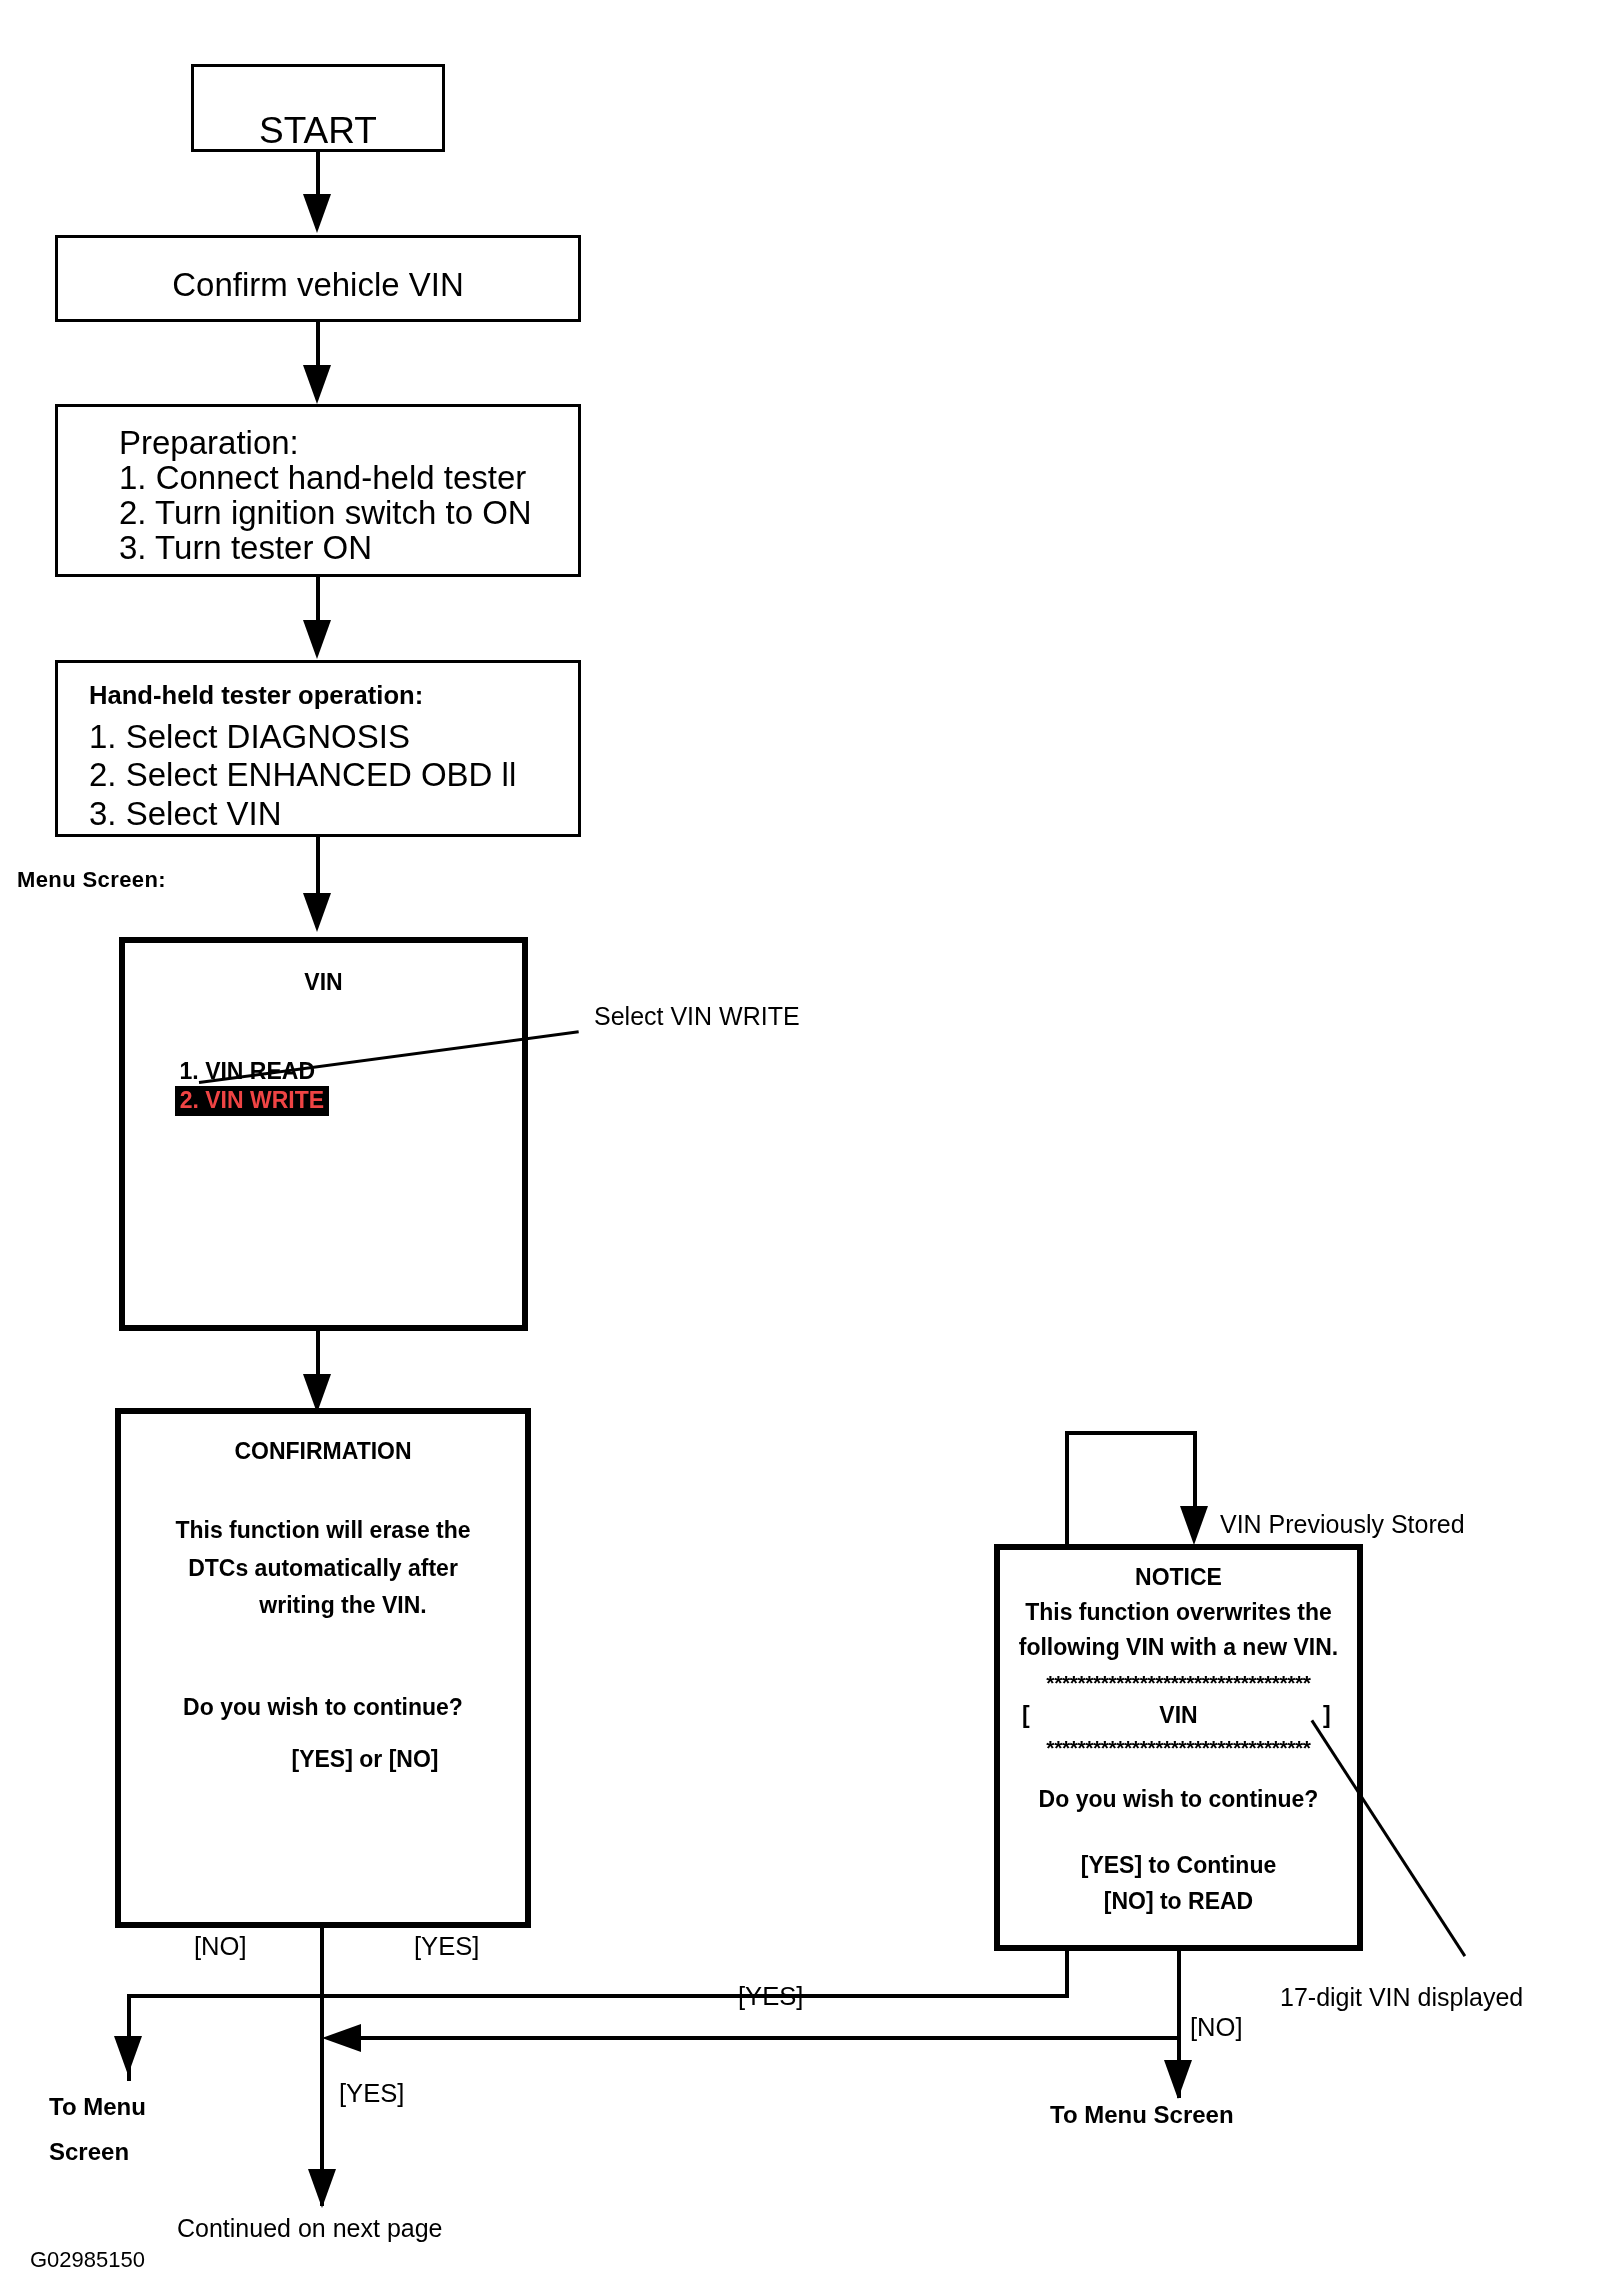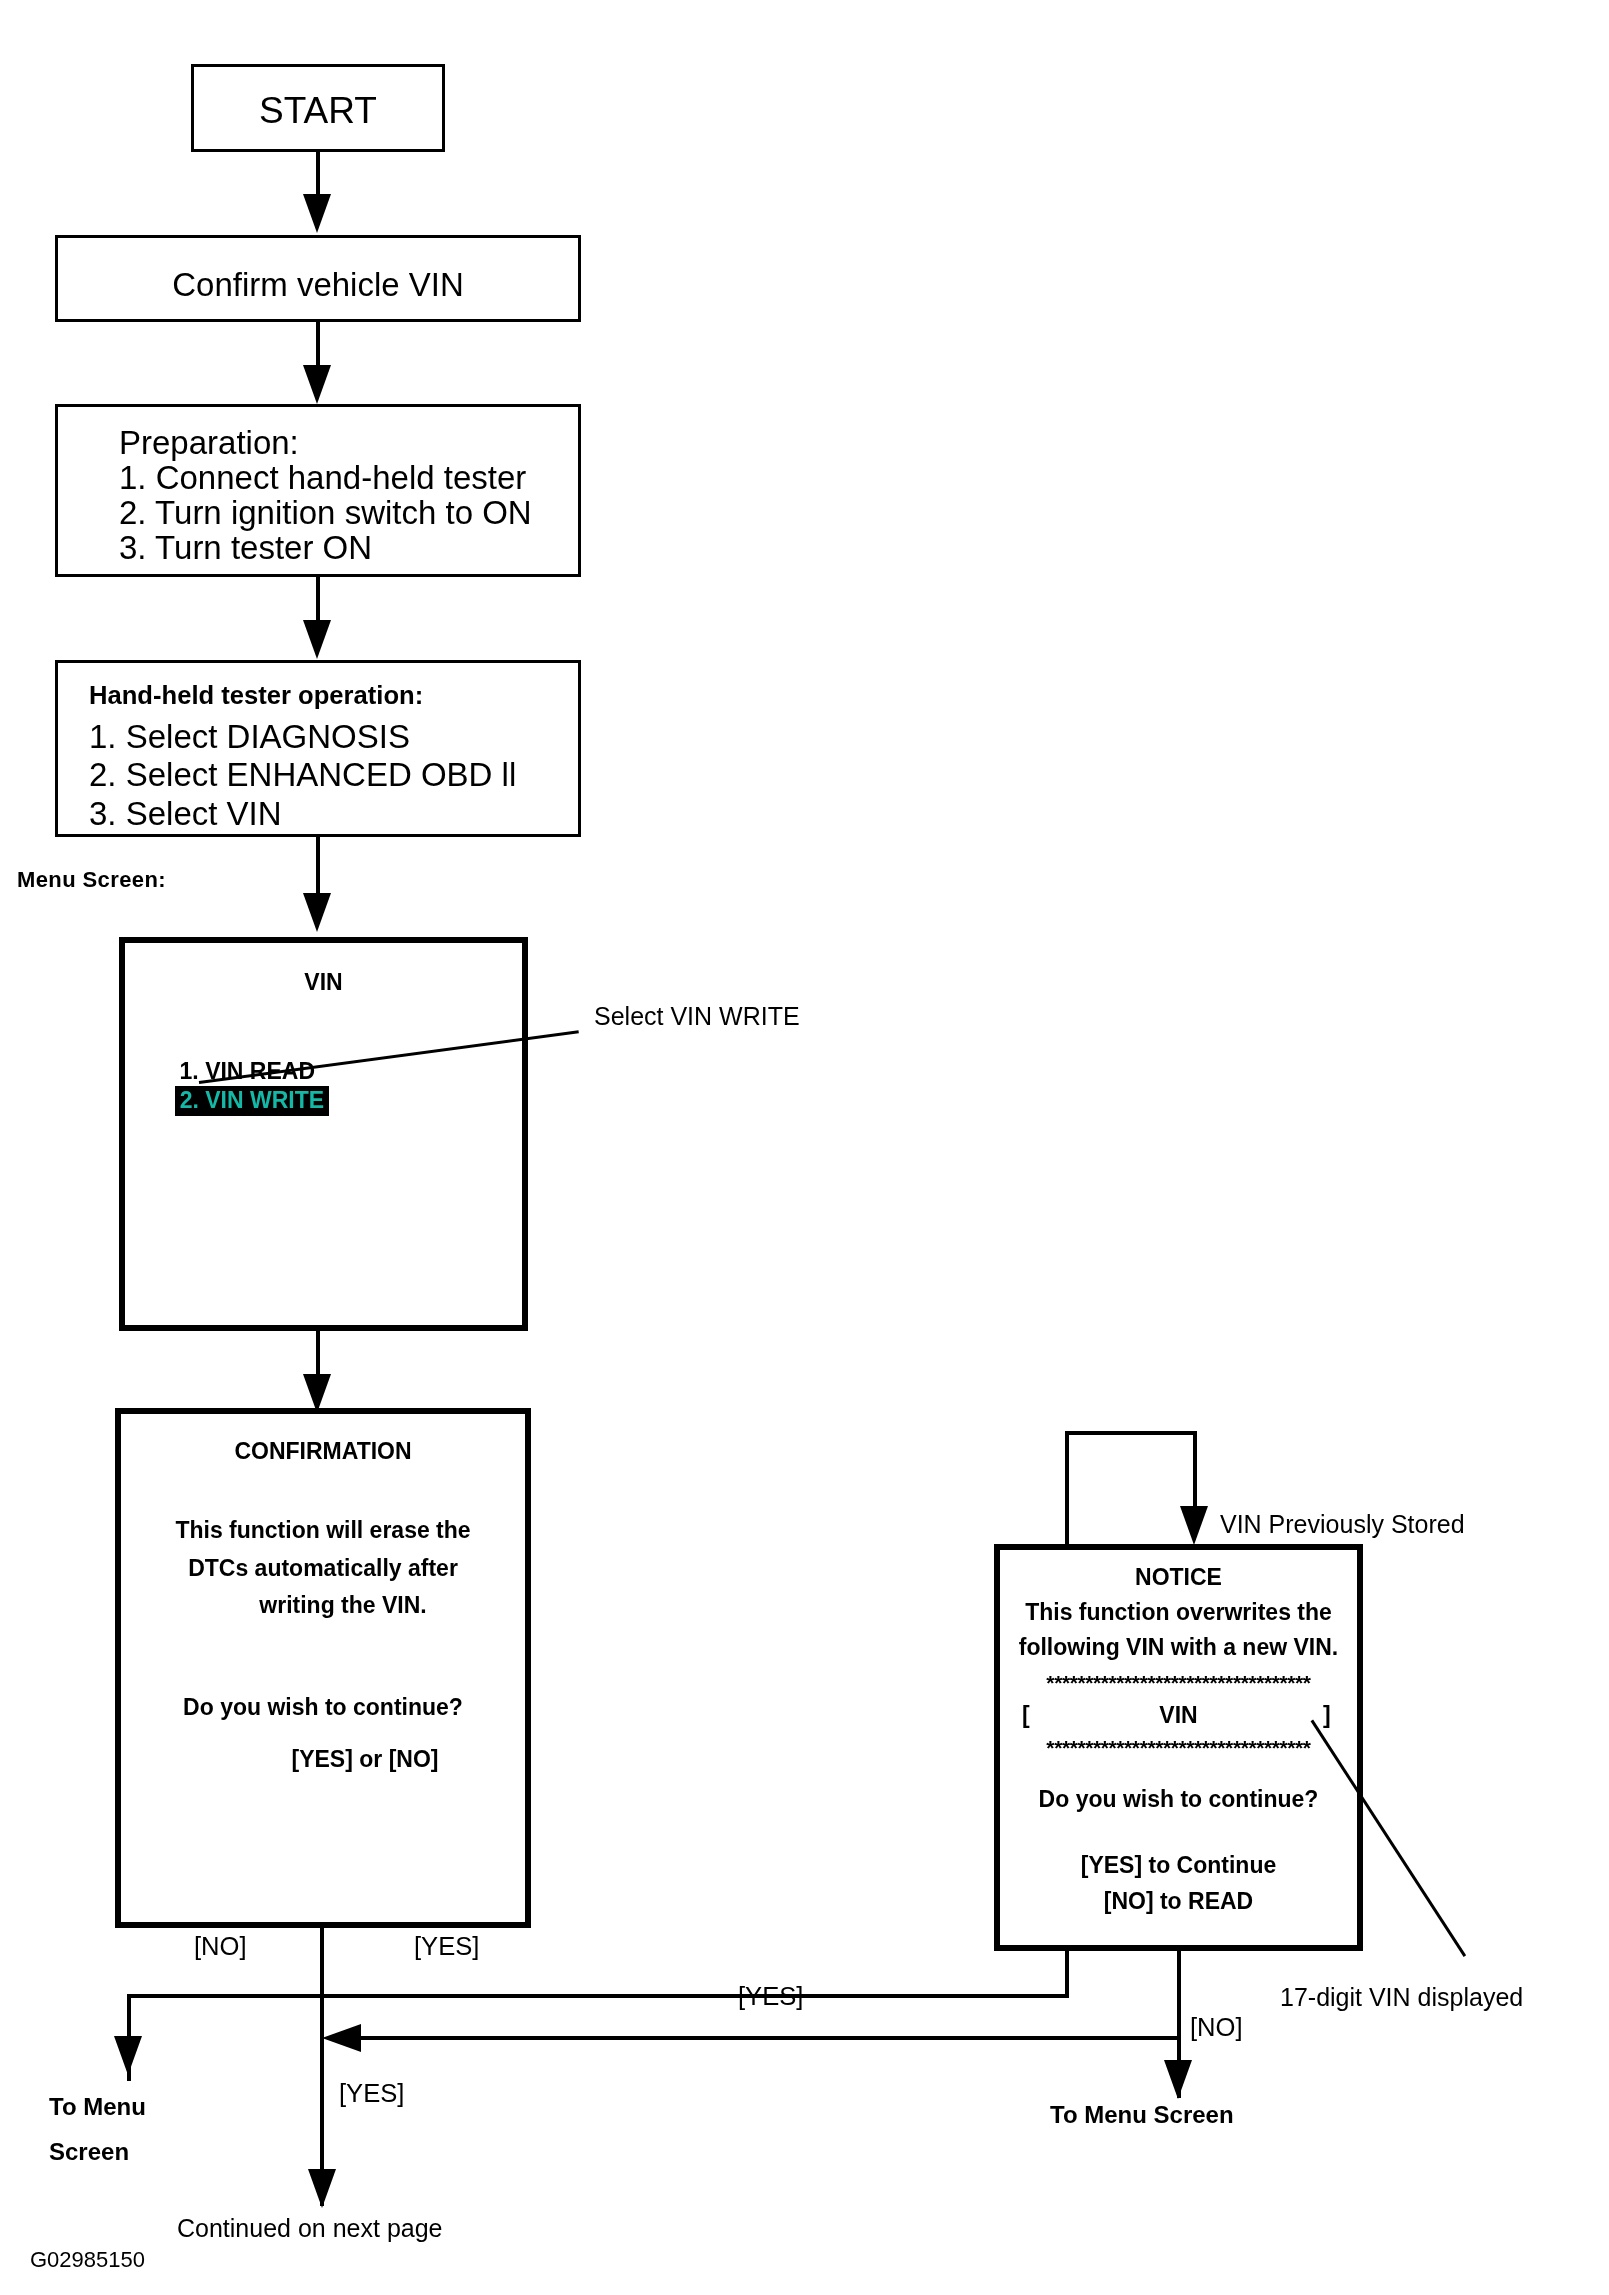--- a/index.html
+++ b/index.html
@@ -60,38 +60,38 @@
   }
   .arrow-left {
     position: absolute;
     width: 0; height: 0;
     border-top: 14.5px solid transparent;
     border-bottom: 14.5px solid transparent;
     border-right: 39px solid #000000;
   }
 
   
-  .t-start      { font-size: 37px; }
+  .t-start      { font-size: 37px; margin-top: 20px; }
   .t-body       { font-size: 33px; }
   .t-body-b     { font-size: 25.6px; font-weight: bold; }
   .t-screen-hd  { font-size: 23px; font-weight: bold; }
   .t-screen     { font-size: 23px; font-weight: bold; }
   .t-menulabel  { font-size: 22px; font-weight: bold; letter-spacing: 0.4px; }
   .t-callout    { font-size: 25px; }
   .t-flowlabel  { font-size: 25.6px; }
   .t-term       { font-size: 24px; font-weight: bold; }
   .t-cont       { font-size: 25px; }
   .t-figid      { font-size: 22px; }
   .t-stars      { font-size: 21px; font-weight: bold; letter-spacing: -0.4px; }
 
   .center { text-align: center; }
 
   .hl-item {
     background: #000000;
-    color: #14b8a6;
+    color: #ef4444;
     padding: 0.9px 5.1px 2.6px 5.1px;
   }
 </style>
 </head>
 <body>
 
 <div id="page">
 
   <div class="box thin" style="left:191px; top:64px; width:254px; height:88px;"></div>
   <div class="txt t-start center" style="left:191px; top:92px; width:254px;">START</div>

